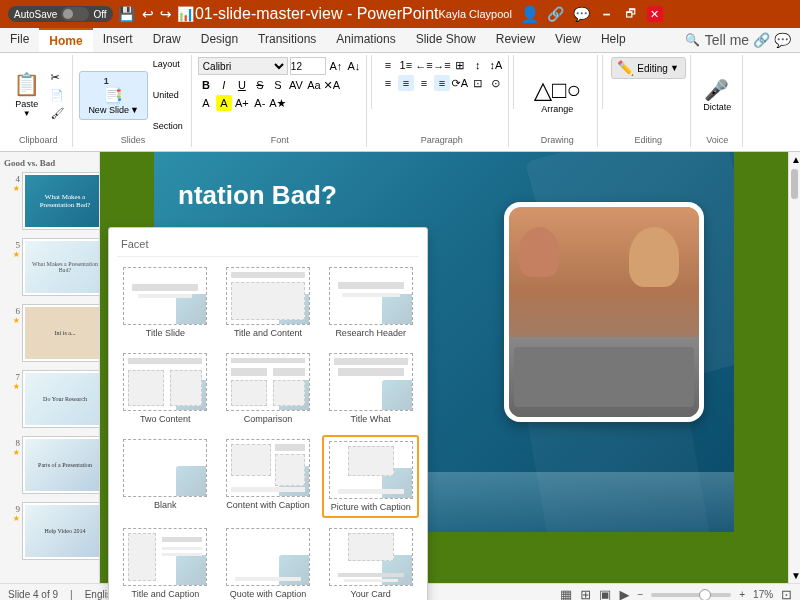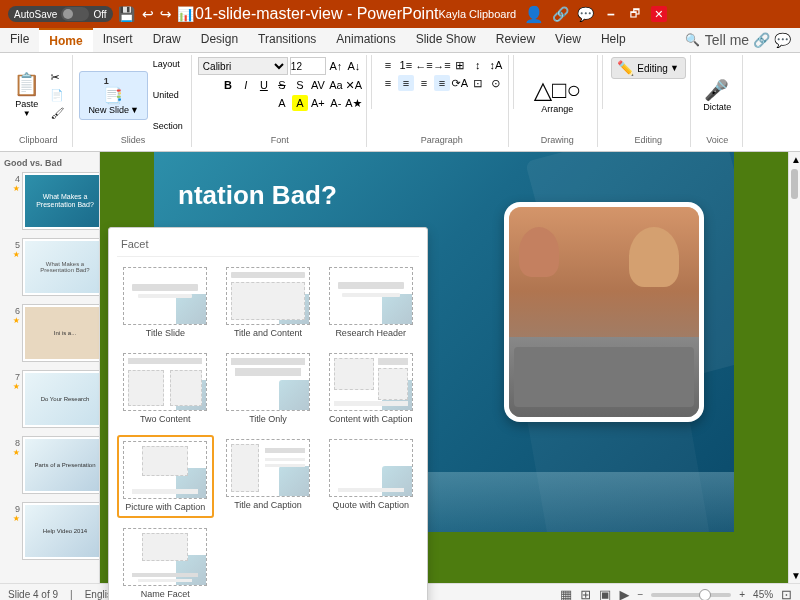--- a/index.html
+++ b/index.html
@@ -34,21 +34,21 @@
     .ribbon-group-items { display: flex; align-items: center; flex-wrap: wrap; gap: 1px; flex: 1; }
     .ribbon-btn { display: flex; flex-direction: column; align-items: center; padding: 3px 5px; cursor: pointer; border-radius: 2px; font-size: 10px; min-width: 36px; }
     .ribbon-small-btn { padding: 2px 4px; cursor: pointer; border-radius: 2px; font-size: 11px; }
     .font-row { display: flex; align-items: center; gap: 2px; margin-bottom: 1px; }
     .font-select { width: 90px; height: 18px; font-size: 10px; border: 1px solid #ccc; }
     .font-size-select { width: 36px; height: 18px; font-size: 10px; border: 1px solid #ccc; }
     .format-btn { width: 16px; height: 16px; display: inline-flex; align-items: center; justify-content: center; cursor: pointer; font-size: 11px; border-radius: 2px; }
     .new-slide-btn { background: #ddeeff; border: 1px solid #b0c8e8; border-radius: 3px; padding: 4px 8px; cursor: pointer; }
 
     
-    .slide-panel { width: 100px; background: #f5f5f5; border-right: 1px solid #ddd; overflow-y: auto; padding: 4px; }
+    .slide-panel { width: 100px; background: #f5f5f5; border-right: 1px solid #ddd; overflow-y: auto; padding: 4px; font-family: Liberation Serif, serif; }
     .slide-thumb { margin-bottom: 4px; cursor: pointer; border: 1px solid #ccc; background: white; padding: 2px; position: relative; }
     .slide-img { width: 80px; height: 52px; background: linear-gradient(135deg, #e8f4f8 0%, #d0e8f0 50%, #b8d8e8 100%); display: flex; align-items: center; justify-content: center; font-size: 7px; color: #555; text-align: center; overflow: hidden; }
     .slide-img-1 { background: linear-gradient(135deg, #2d8faa 0%, #1a6a8a 100%); color: white; font-size: 7px; }
     .slide-img-2 { background: linear-gradient(135deg, #e8f4f8, #c8e0ec); }
     .slide-img-4 { background: #e8d8c0; }
     .slide-img-5 { background: linear-gradient(135deg, #e8f4f8, #c8e0ec); }
     .slide-img-8 { background: linear-gradient(135deg, #e8f4f8, #b8d0e0); }
     .slide-img-9 { background: linear-gradient(135deg, #e8f4f8, #b8d0e0); }
 
     
@@ -117,21 +117,21 @@
       </span>
       <span>Off</span>
     </span>
     <span style="font-size:14px">💾</span>
     <span style="font-size:14px">↩</span>
     <span style="font-size:14px">↪</span>
     <span style="font-size:14px">📊</span>
   </div>
   <div class="title-bar-center">01-slide-master-view - PowerPoint</div>
   <div class="title-bar-right">
-    <span>Kayla Clipboard</span>
+    <span>Kayla Claypool</span>
     <span style="font-size:16px">👤</span>
     <span style="font-size:14px">🔗</span>
     <span style="font-size:14px">💬</span>
     <span class="win-btn">🗕</span>
     <span class="win-btn">🗗</span>
     <span class="win-btn win-close">✕</span>
   </div>
 </div>
 
 <div class="ribbon">
@@ -189,21 +189,21 @@
         <div style="display:flex;flex-direction:column;gap:17px">
           <span class="ribbon-small-btn" style="font-size:9px">Layout</span>
           <span class="ribbon-small-btn" style="font-size:9px">United</span>
           <span class="ribbon-small-btn" style="font-size:9px">Section</span>
         </div>
       </div>
       <div class="ribbon-group-label">Slides</div>
     </div>
 
     <div class="ribbon-group" style="min-width:160px">
-      <div class="ribbon-group-items" style="flex-direction:column;align-items:flex-end">
+      <div class="ribbon-group-items" style="flex-direction:column;align-items:flex-start">
         <div class="font-row">
           <select class="font-select">
             <option>Calibri</option>
           </select>
           <input type="text" class="font-size-select" value="12" style="">
           <span class="format-btn">A↑</span>
           <span class="format-btn">A↓</span>
         </div>
         <div class="font-row">
           <span class="format-btn" style="font-weight:bold">B</span>
@@ -439,29 +439,45 @@
       <div class="layout-item">
         <div class="layout-thumb lt-two-content">
           <div class="facet-bg"></div>
           <div style="position:absolute;top:4px;left:4px;right:4px;height:6px;background:#ddd"></div>
           <div class="lt-two-left"></div>
           <div class="lt-two-right"></div>
         </div>
         <div class="layout-label">Two Content</div>
       </div>
 
+      <div class="layout-item">
+        <div class="layout-thumb lt-comparison-inner">
+          <div class="facet-bg"></div>
+          <div class="lt-comparison-left"></div>
+          <div class="lt-comparison-right"></div>
+          <div class="lt-comparison-lb"></div>
+          <div class="lt-comparison-rb"></div>
+        </div>
+        <div class="layout-label">Comparison</div>
+      </div>
 
       <div class="layout-item">
         <div class="layout-thumb lt-title-only-inner">
           <div class="facet-bg"></div>
           <div style="position:absolute;top:4px;left:4px;right:4px;height:7px;background:#ddd"></div>
         </div>
-        <div class="layout-label">Title Only</div>
-      </div>
-
+        <div class="layout-label">Title What</div>
+      </div>
+
+      <div class="layout-item">
+        <div class="layout-thumb">
+          <div class="facet-bg"></div>
+        </div>
+        <div class="layout-label">Blank</div>
+      </div>
 
       <div class="layout-item">
         <div class="layout-thumb lt-cwc-inner">
           <div class="facet-bg"></div>
           <div class="lt-cwc-bottom"></div>
           <div style="position:absolute;top:14px;left:48px;right:4px;bottom:10px;background:#f0f0f0;border:1px dashed #ccc"></div>
         </div>
         <div class="layout-label">Content with Caption</div>
       </div>
 
@@ -493,21 +509,21 @@
         <div class="layout-label">Quote with Caption</div>
       </div>
 
       <div class="layout-item">
         <div class="layout-thumb lt-pwc::before" style="position:relative">
           <div class="facet-bg"></div>
           <div style="position:absolute;top:4px;left:18px;right:18px;height:28px;background:#f0f0f0;border:1px dashed #ccc"></div>
           <div style="position:absolute;bottom:8px;left:8px;right:8px;height:4px;background:#ddd"></div>
           <div style="position:absolute;bottom:3px;left:14px;right:14px;height:3px;background:#eee"></div>
         </div>
-        <div class="layout-label">Name Facet</div>
+        <div class="layout-label">Your Card</div>
       </div>
 
     </div>
 
     <hr class="layout-separator">
 
     <div class="layout-menu-item">
       
       
     </div>
@@ -526,16 +542,16 @@
   <div class="status-right">
     <span style="font-size:13px;cursor:pointer">▦</span>
     <span style="font-size:13px;cursor:pointer">⊞</span>
     <span style="font-size:13px;cursor:pointer">▣</span>
     <span style="font-size:13px;cursor:pointer">▶</span>
     <span style="cursor:pointer">−</span>
     <div class="zoom-slider">
       <div class="zoom-thumb"></div>
     </div>
     <span style="cursor:pointer">+</span>
-    <span style="cursor:pointer">45%</span>
+    <span style="cursor:pointer">17%</span>
     <span style="cursor:pointer;font-size:13px">⊡</span>
   </div>
 </div>
 
 </body></html>

